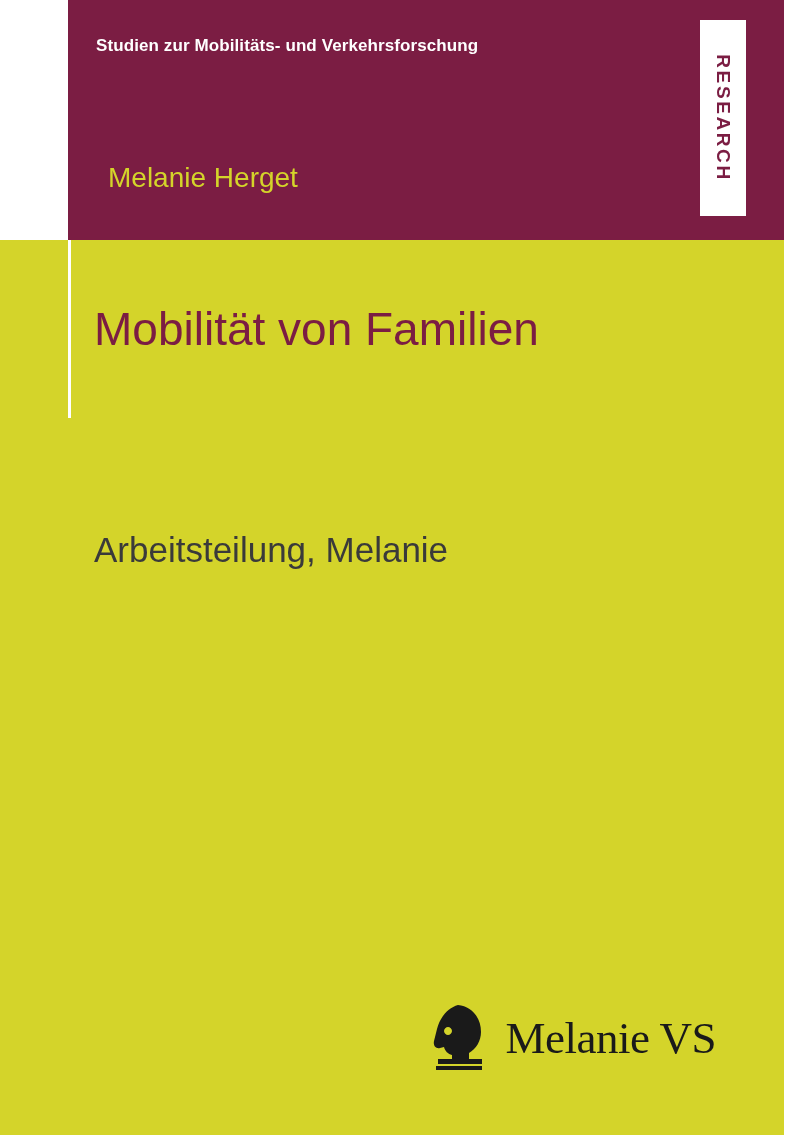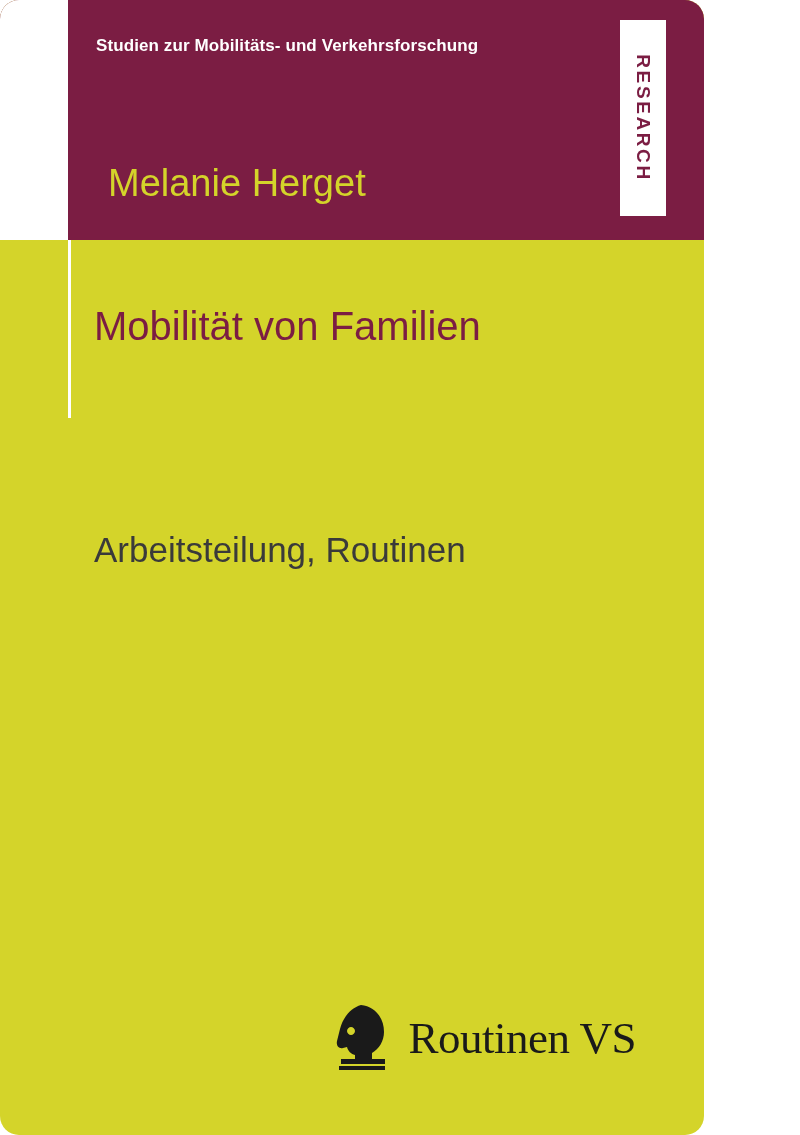--- a/index.html
+++ b/index.html
@@ -9,25 +9,24 @@
   body {
     width: 800px;
     height: 1135px;
     font-family: "Liberation Sans", sans-serif;
     background: #ffffff;
     overflow: hidden;
   }
 
   .cover {
     position: relative;
-    width: 704px;
+    width: 784px;
     height: 1135px;
     background: #d4d42a;
     overflow: hidden;
-    border-radius: 19px;
   }
 
   
   .top-band {
     position: absolute;
     left: 0;
     top: 0;
     width: 800px;
     height: 240px;
     background: #7b1d43;
@@ -91,32 +90,32 @@
     font-size: 19px;
     font-weight: 700;
     letter-spacing: 2.6px;
     color: #7b1d43;
   }
 
   .author {
     position: absolute;
     left: 108px;
     top: 162px;
-    font-size: 38px;
+    font-size: 28px;
     font-weight: 400;
     color: #d4d42a;
     white-space: nowrap;
   }
 
   .title {
     position: absolute;
     left: 94px;
     top: 304px;
     width: 660px;
-    font-size: 40px;
+    font-size: 46px;
     line-height: 1.13;
     font-weight: 400;
     color: #7b1d43;
   }
   .title .line { display: block; white-space: nowrap; }
 
   .subtitle {
     position: absolute;
     left: 94px;
     top: 528px;
@@ -166,26 +165,26 @@
     <span>RESEARCH</span>
   </div>
 
   <div class="author">Melanie Herget</div>
 
   <div class="title">
     <span class="line">Mobilität von Familien</span>
   </div>
 
   <div class="subtitle">
-    <span class="line">Arbeitsteilung, Routinen</span>
+    <span class="line">Arbeitsteilung, Melanie</span>
   </div>
 
   <div class="logo">
     <svg class="logo-mark" viewBox="0 0 62 70">
       <g fill="#1a1a1a">
         <path d="M30 2 C20 5 12 14 9 26 L6 38 C5 43 8 46 12 45 L16 44 C17 48 20 51 24 52 L24 56 L10 56 L10 61 L54 61 L54 56 L41 56 L41 50 C48 46 53 38 53 29 C53 14 43 3 30 2 Z M20 24 C22 24 24 26 24 28 C24 30 22 32 20 32 C18 32 16 30 16 28 C16 26 18 24 20 24 Z"></path>
         <rect x="8" y="63" width="46" height="4"></rect>
       </g>
     </svg>
-    <div class="logo-text">Routinen VS</div>
+    <div class="logo-text">Melanie VS</div>
   </div>
 
 </div>
 
 </body></html>

